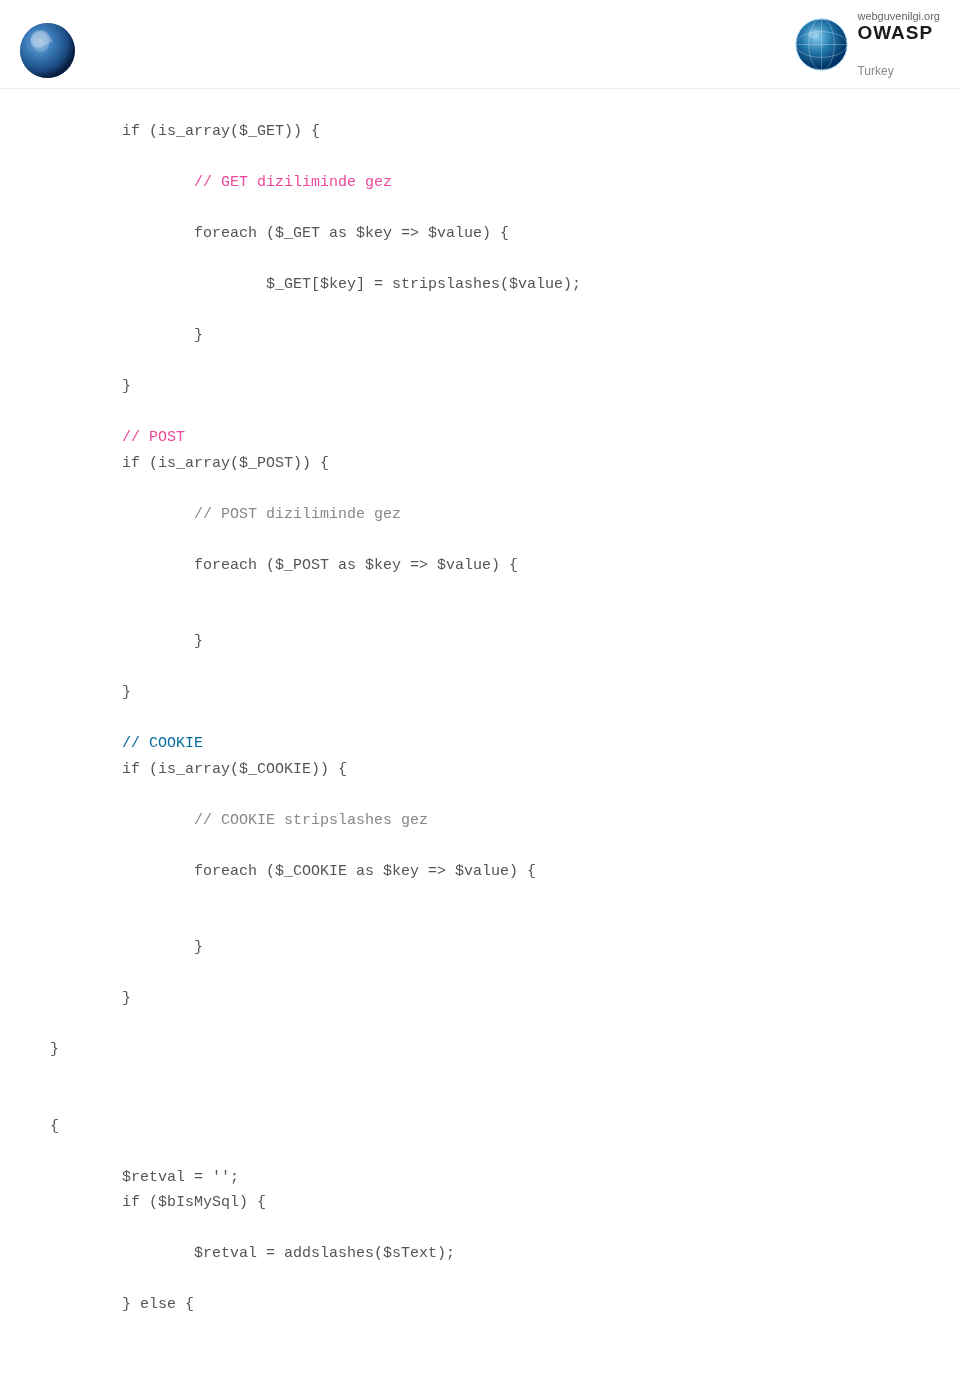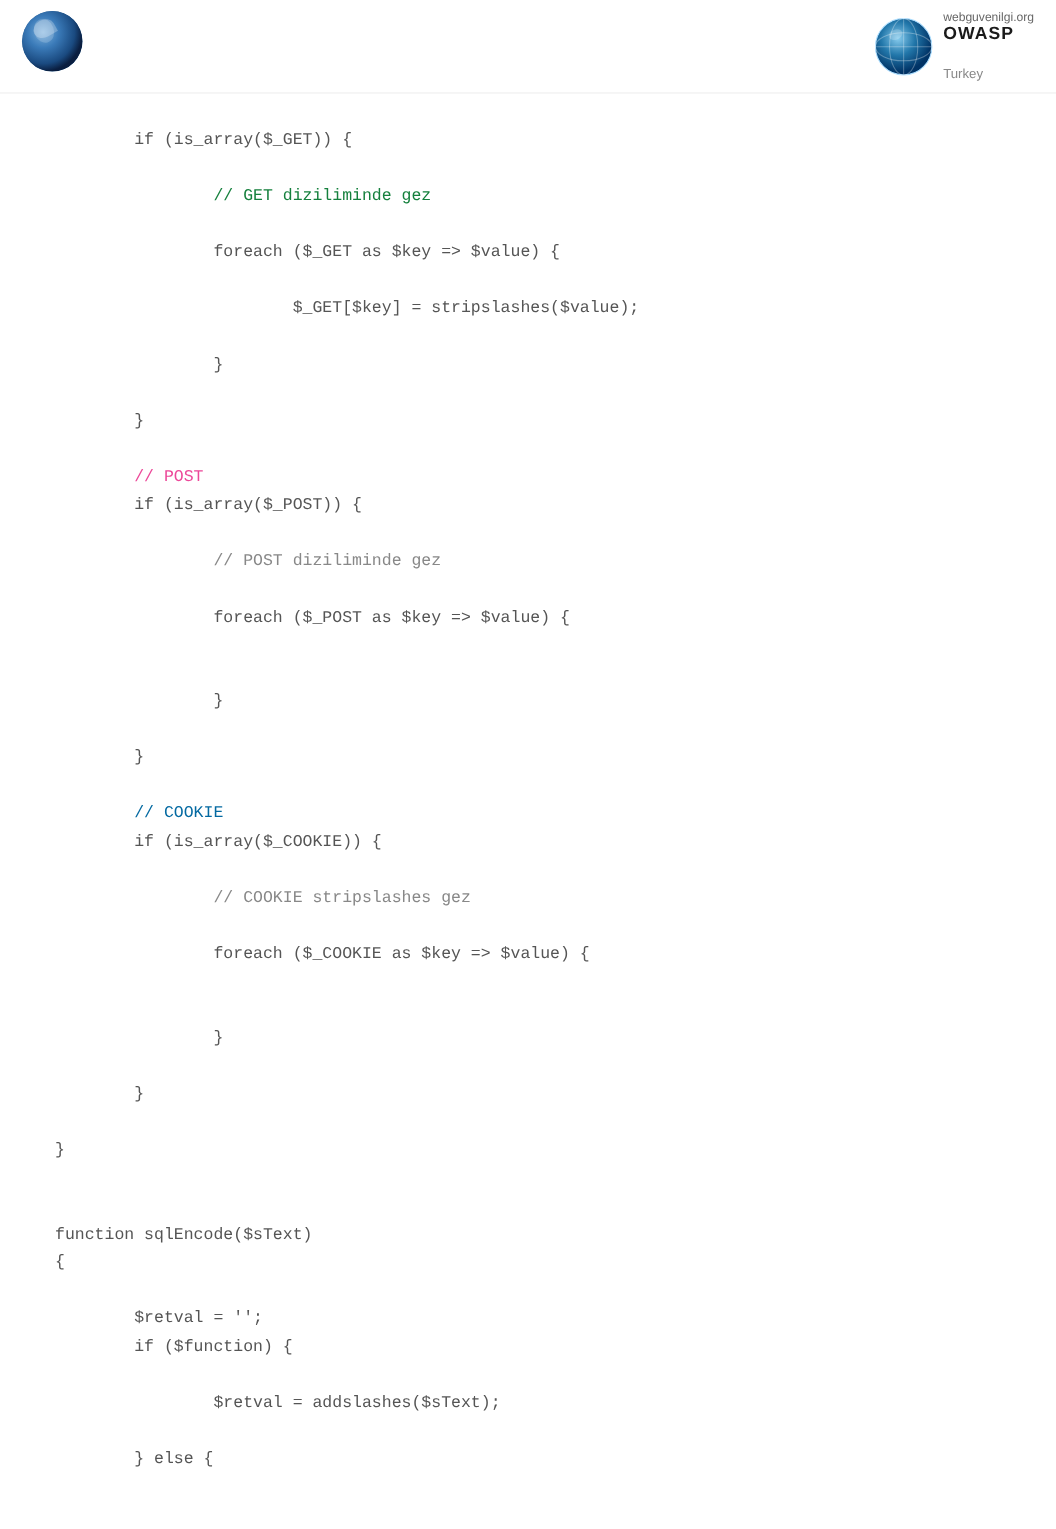--- a/index.html
+++ b/index.html
@@ -14,21 +14,21 @@
       font-size: 15px;
       color: #444444;
       width: 960px;
       min-height: 1390px;
       position: relative;
     }
 
     .header {
       display: flex;
       justify-content: space-between;
-      align-items: flex-start;
+      align-items: flex-end;
       padding: 10px 20px;
       border-bottom: 1px solid #eeeeee;
     }
 
     .code-area {
       padding: 30px 50px 30px 50px;
       line-height: 1.7;
     }
 
     .code-line {
@@ -82,21 +82,21 @@
       align-items: flex-start;
     }
 
     .owasp-site {
       font-size: 11px;
       color: #666;
       font-family: Arial, sans-serif;
     }
 
     .owasp-name {
-      font-size: 16px;
+      font-size: 19px;
       font-weight: bold;
       color: #1a1a1a;
       font-family: Arial, sans-serif;
       letter-spacing: 1px;
     }
 
     .owasp-sub {
       font-size: 12px;
       color: #888;
       font-family: Arial, sans-serif;
@@ -146,21 +146,21 @@
       <span class="owasp-site">webguvenilgi.org</span>
       <span class="owasp-name">OWASP</span>
       <span class="owasp-sub">Turkey</span>
     </div>
   </div>
 </div>
 
 <div class="code-area" id="code-container">
 <span class="code-line">        if (is_array($_GET)) {</span>
     <span class="code-line">&nbsp;</span>
-    <span class="code-line"><span style="color:#15803d;">                // GET diziliminde gez</span></span>
+    <span class="code-line"><span style="color:#ec4899;">                // GET diziliminde gez</span></span>
     <span class="code-line">&nbsp;</span>
     <span class="code-line">                foreach ($_GET as $key =&gt; $value) {</span>
     <span class="code-line">&nbsp;</span>
     <span class="code-line">                        $_GET[$key] = stripslashes($value);</span>
     <span class="code-line">&nbsp;</span>
     <span class="code-line">                }</span>
     <span class="code-line">&nbsp;</span>
     <span class="code-line">        }</span>
     <span class="code-line">&nbsp;</span>
     <span class="code-line"><span style="color:#ec4899;">        // POST</span></span>
@@ -183,23 +183,22 @@
     <span class="code-line">                foreach ($_COOKIE as $key =&gt; $value) {</span>
     <span class="code-line">&nbsp;</span>
     <span class="code-line">&nbsp;</span>
     <span class="code-line">                }</span>
     <span class="code-line">&nbsp;</span>
     <span class="code-line">        }</span>
     <span class="code-line">&nbsp;</span>
     <span class="code-line">}</span>
     <span class="code-line">&nbsp;</span>
     <span class="code-line">&nbsp;</span>
-    <span class="code-line">function sqlEncode($sText)</span>
     <span class="code-line">{</span>
     <span class="code-line">&nbsp;</span>
     <span class="code-line">        $retval = '';</span>
-    <span class="code-line">        if ($function) {</span>
+    <span class="code-line">        if ($bIsMySql) {</span>
     <span class="code-line">&nbsp;</span>
     <span class="code-line">                $retval = addslashes($sText);</span>
     <span class="code-line">&nbsp;</span>
     <span class="code-line">        } else {</span>
     <span class="code-line">&nbsp;</span>
   </div>
 
 </body></html>

